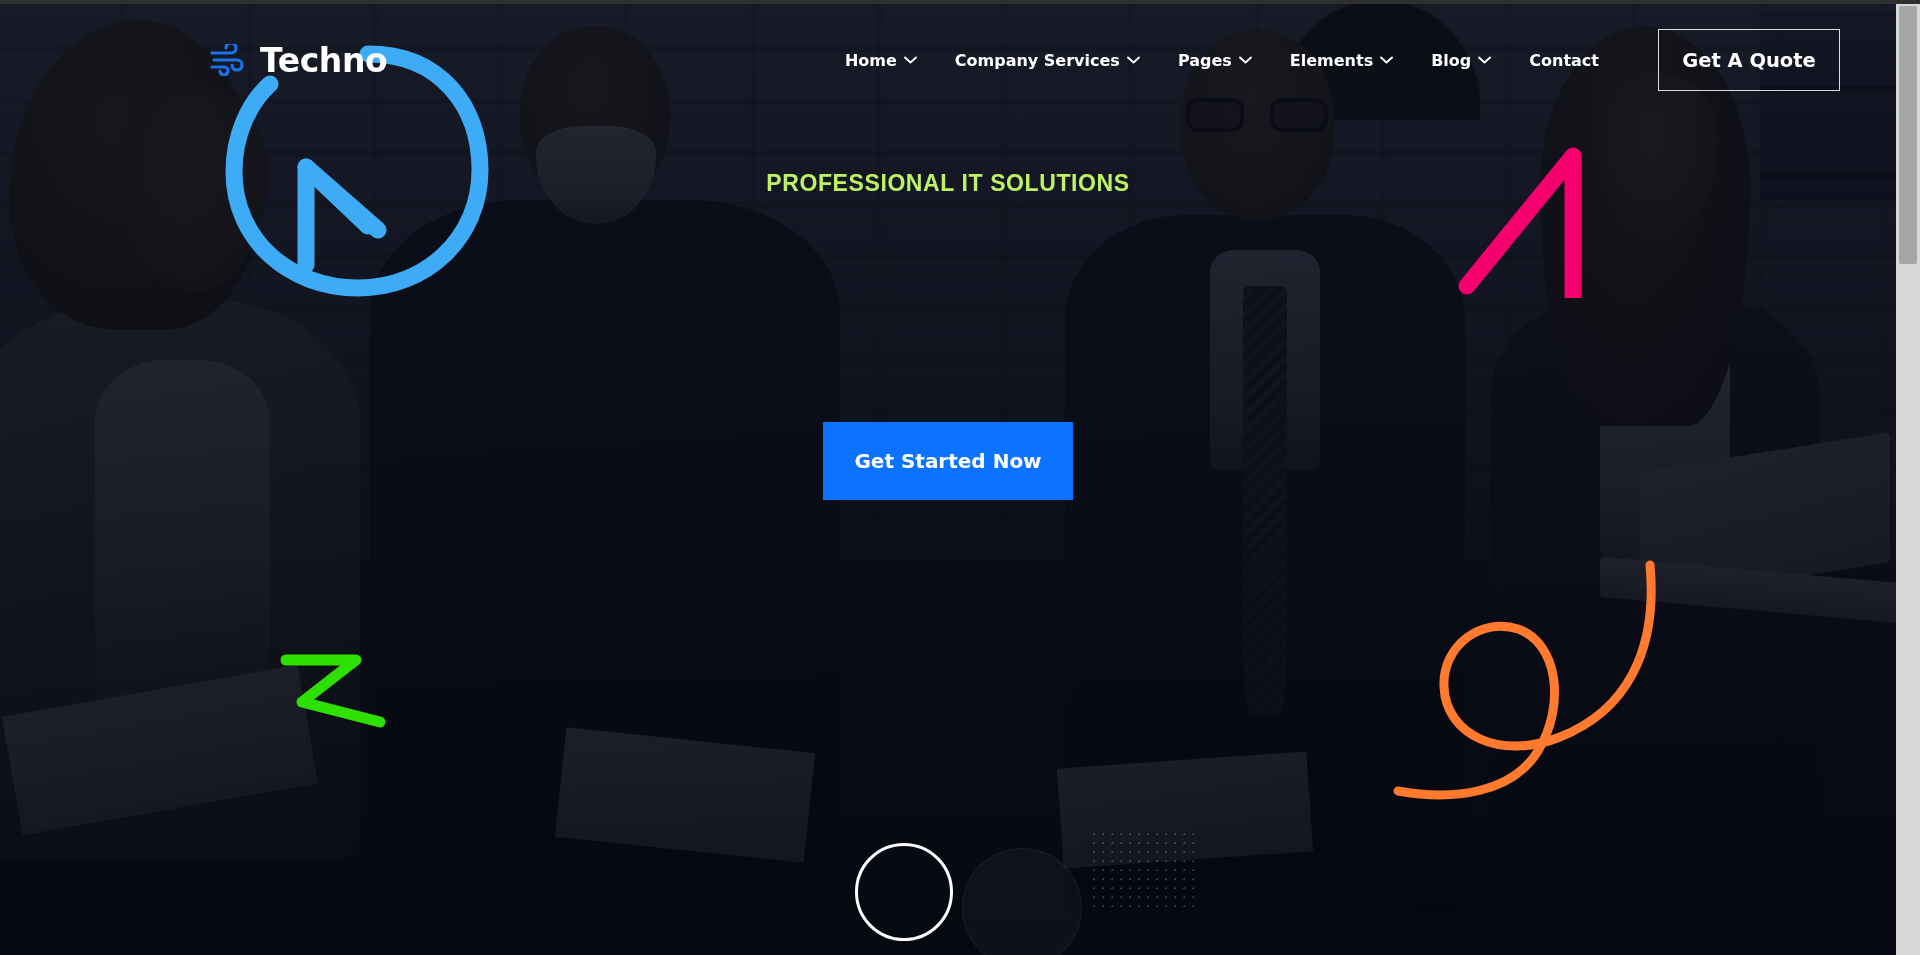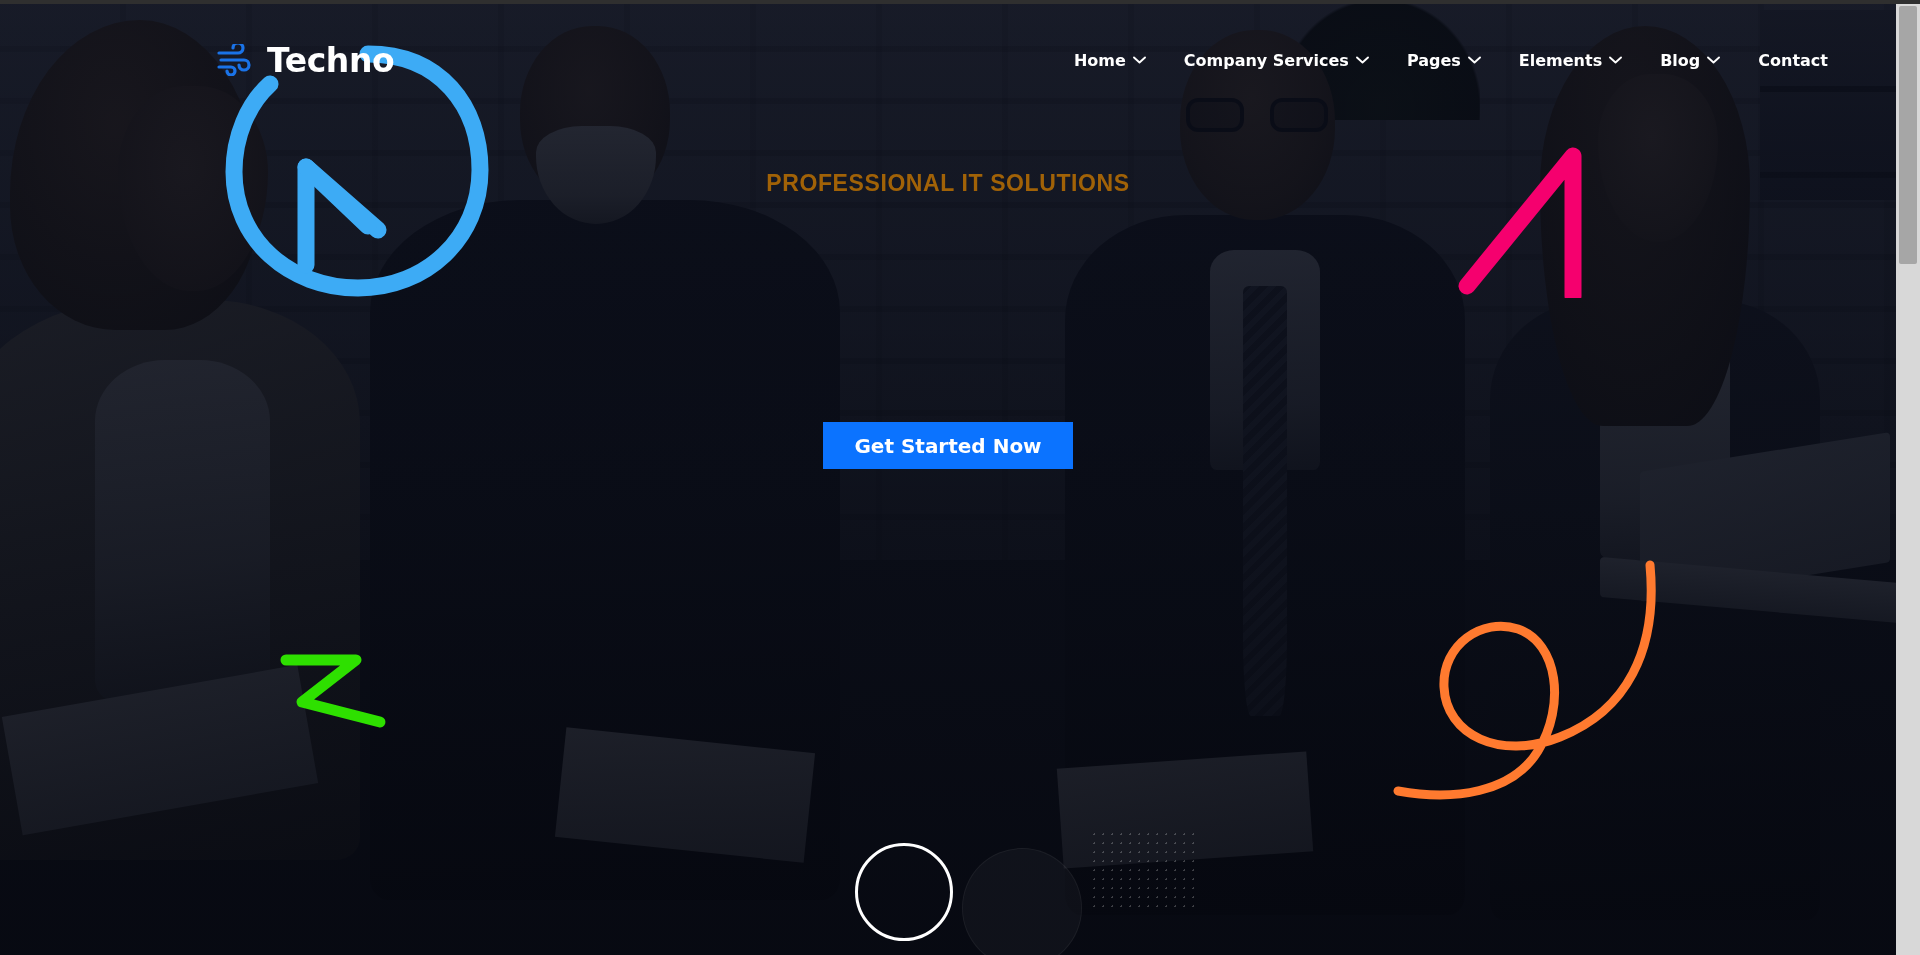--- a/index.html
+++ b/index.html
@@ -158,21 +158,21 @@
     border:1px solid rgba(255,255,255,0.05);
   }
   .dot-grid{
     position:absolute; left:1090px; top:830px; width:110px; height:80px;
     background-image:radial-gradient(rgba(255,255,255,0.22) 1px, transparent 1px);
     background-size:9px 9px;
   }
 
   
   .site-header{
-    position:absolute; left:7px; top:0; width:1896px; height:120px;
+    position:absolute; left:0; top:0; width:1896px; height:120px;
     display:flex; align-items:center;
     padding:0 56px 0 210px;
     z-index:40;
   }
   .brand{ display:flex; align-items:center; gap:10px; text-decoration:none; }
   .brand-icon{ width:40px; height:32px; display:block; }
   .brand-name{
     color:#ffffff; font-size:33px; font-weight:700; letter-spacing:-0.4px;
     font-family:"DejaVu Sans", sans-serif;
   }
@@ -200,37 +200,37 @@
     cursor:pointer;
   }
 
   
   .hero-content{
     position:absolute; left:0; right:24px; top:170px;
     z-index:30; text-align:center;
     display:flex; flex-direction:column; align-items:center;
   }
   .hero-sub{
-    color:#a16207; font-size:23px; font-weight:700; letter-spacing:0.6px;
+    color:#bef264; font-size:23px; font-weight:700; letter-spacing:0.6px;
     font-family:"Liberation Sans", sans-serif;
     margin-bottom:18px;
   }
   .hero-title{
     color:#ffffff; font-weight:700;
     font-size:134px; line-height:1.07; letter-spacing:-2px;
     font-family:"DejaVu Sans", sans-serif;
     max-width:1000px;
   }
   .hero-actions{
     margin-top:64px;
     display:flex; align-items:center; gap:47px;
   }
   .btn{
     display:inline-flex; align-items:center; justify-content:center;
-    height:47px; font-size:20px; font-weight:600;
+    height:78px; font-size:20px; font-weight:600;
     text-decoration:none; cursor:pointer;
     font-family:"DejaVu Sans", sans-serif;
   }
   .btn-primary{
     width:250px; background:#0b73ff; color:#ffffff; border:none;
   }
   .btn-ghost{
     width:250px; background:rgba(8,10,18,0.35); color:#ffffff;
     border:1px solid rgba(255,255,255,0.45);
   }
@@ -356,20 +356,21 @@
       </a>
       <a class="nav-item" href="#">
         <span>Blog</span>
         <svg class="caret" viewBox="0 0 13 8">
           <path d="M1 1.5 L6.5 6.5 L12 1.5" fill="none" stroke="#ffffff" stroke-width="1.9" stroke-linecap="round" stroke-linejoin="round"></path>
         </svg>
       </a>
       <a class="nav-item" href="#">
         <span>Contact</span>
       </a>
+      <a class="quote-btn" href="#">Get A Quote</a>
     </nav>
   </header>
 
   <section class="hero-content">
     <div class="hero-sub">PROFESSIONAL IT SOLUTIONS</div>
     <h1 class="hero-title">
       <br>
     </h1>
     <div class="hero-actions">
       <a class="btn btn-primary" href="#">Get Started Now</a>

